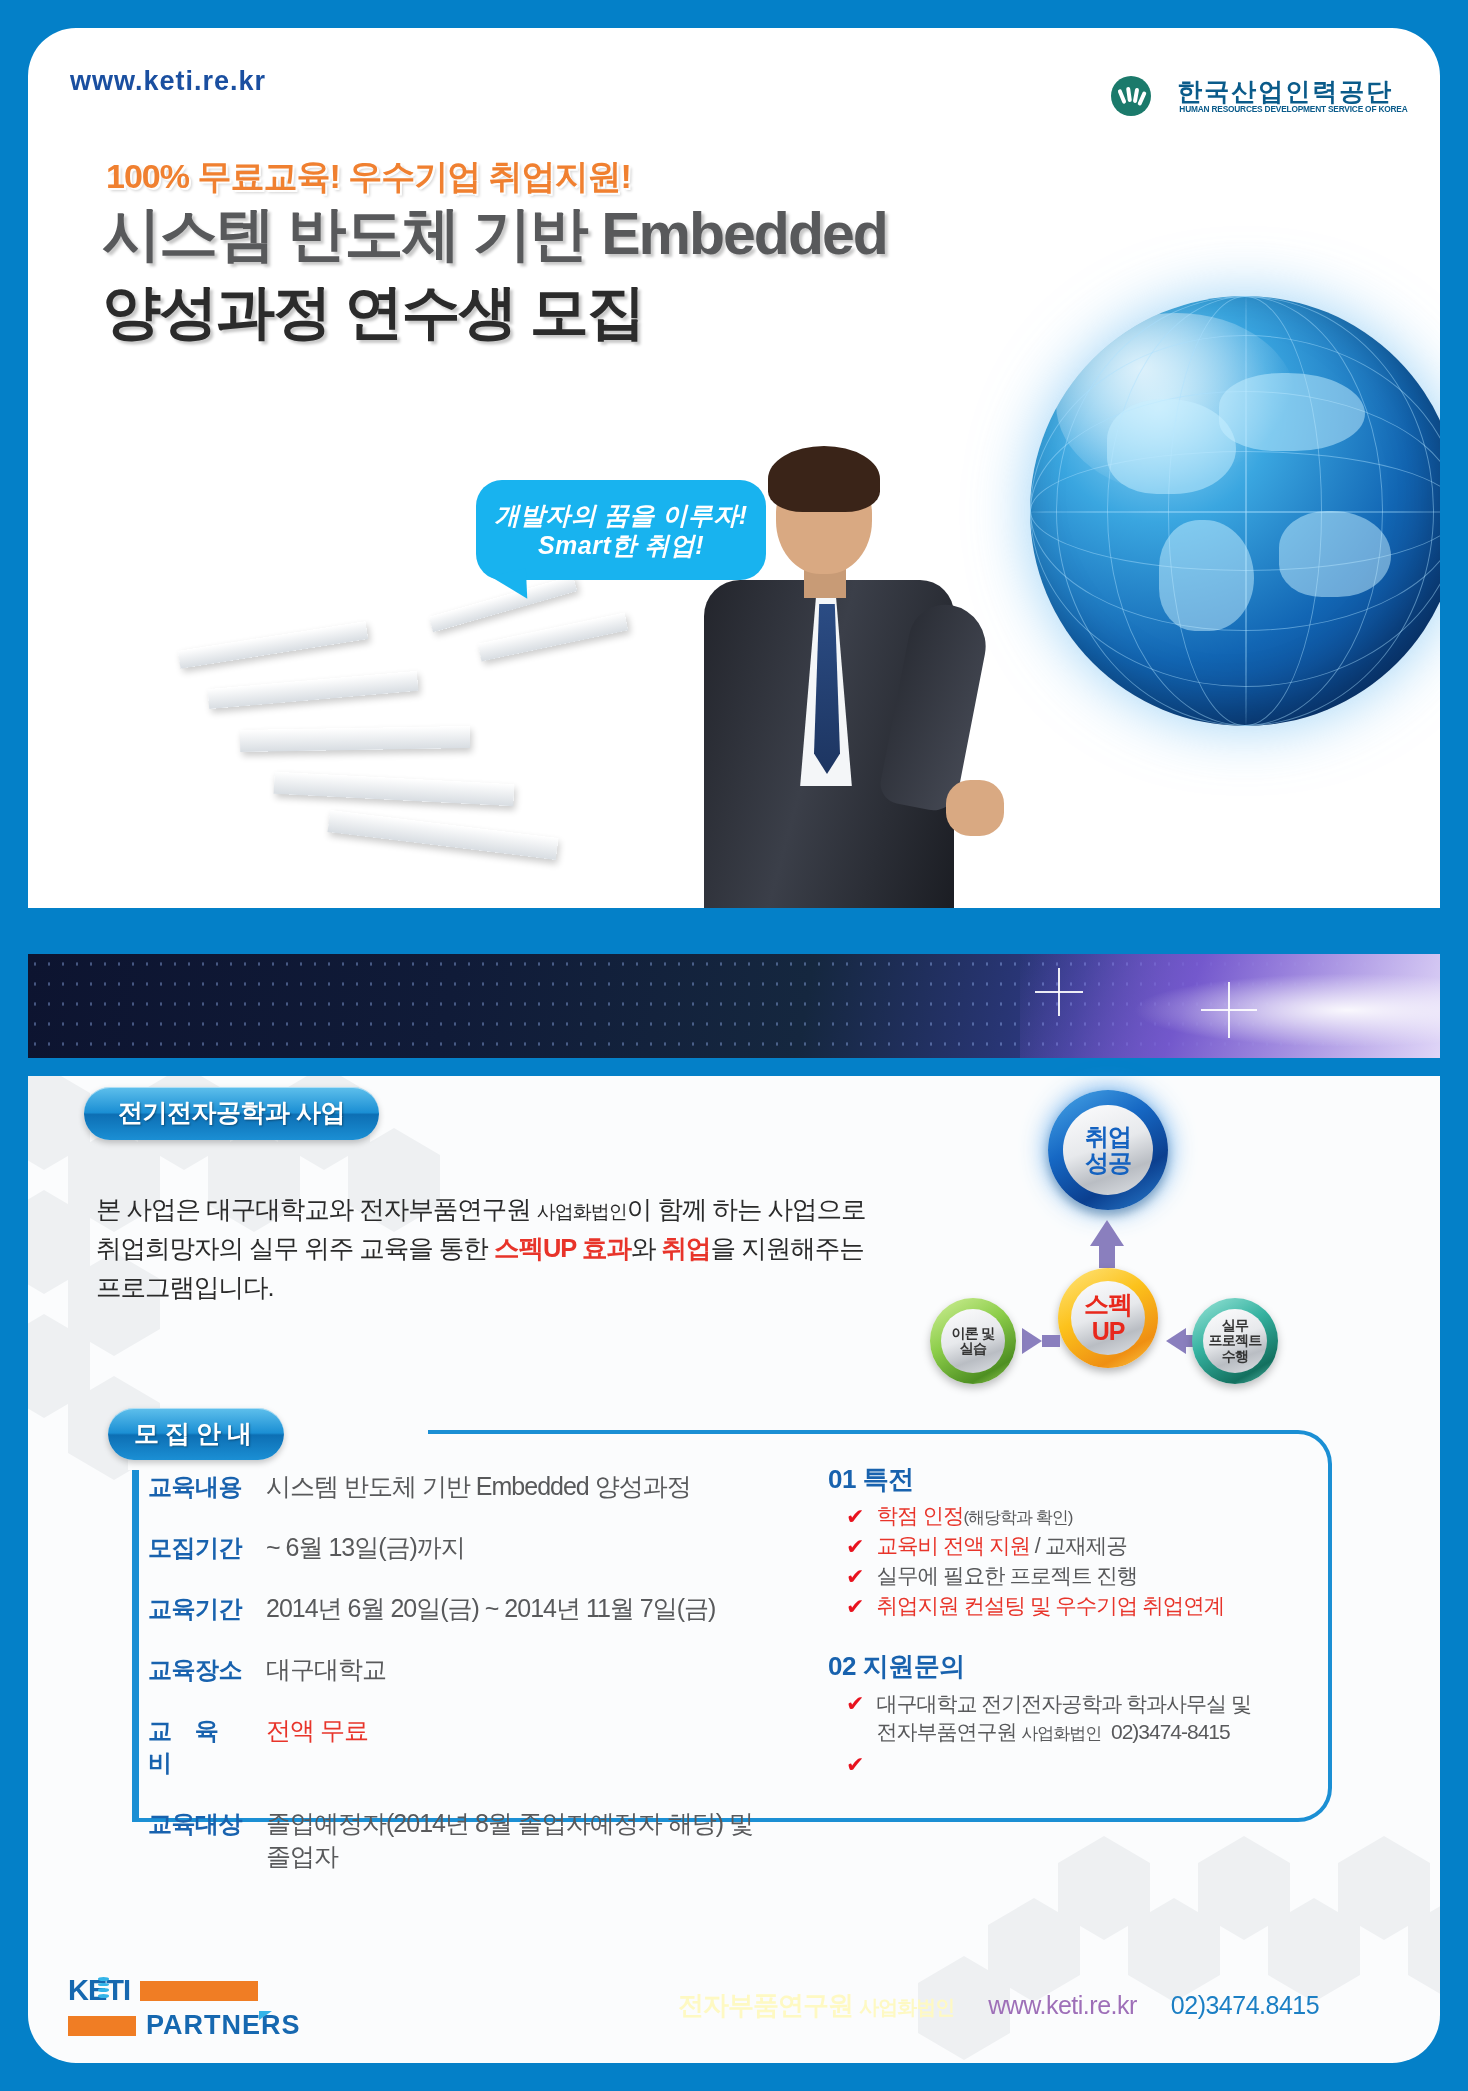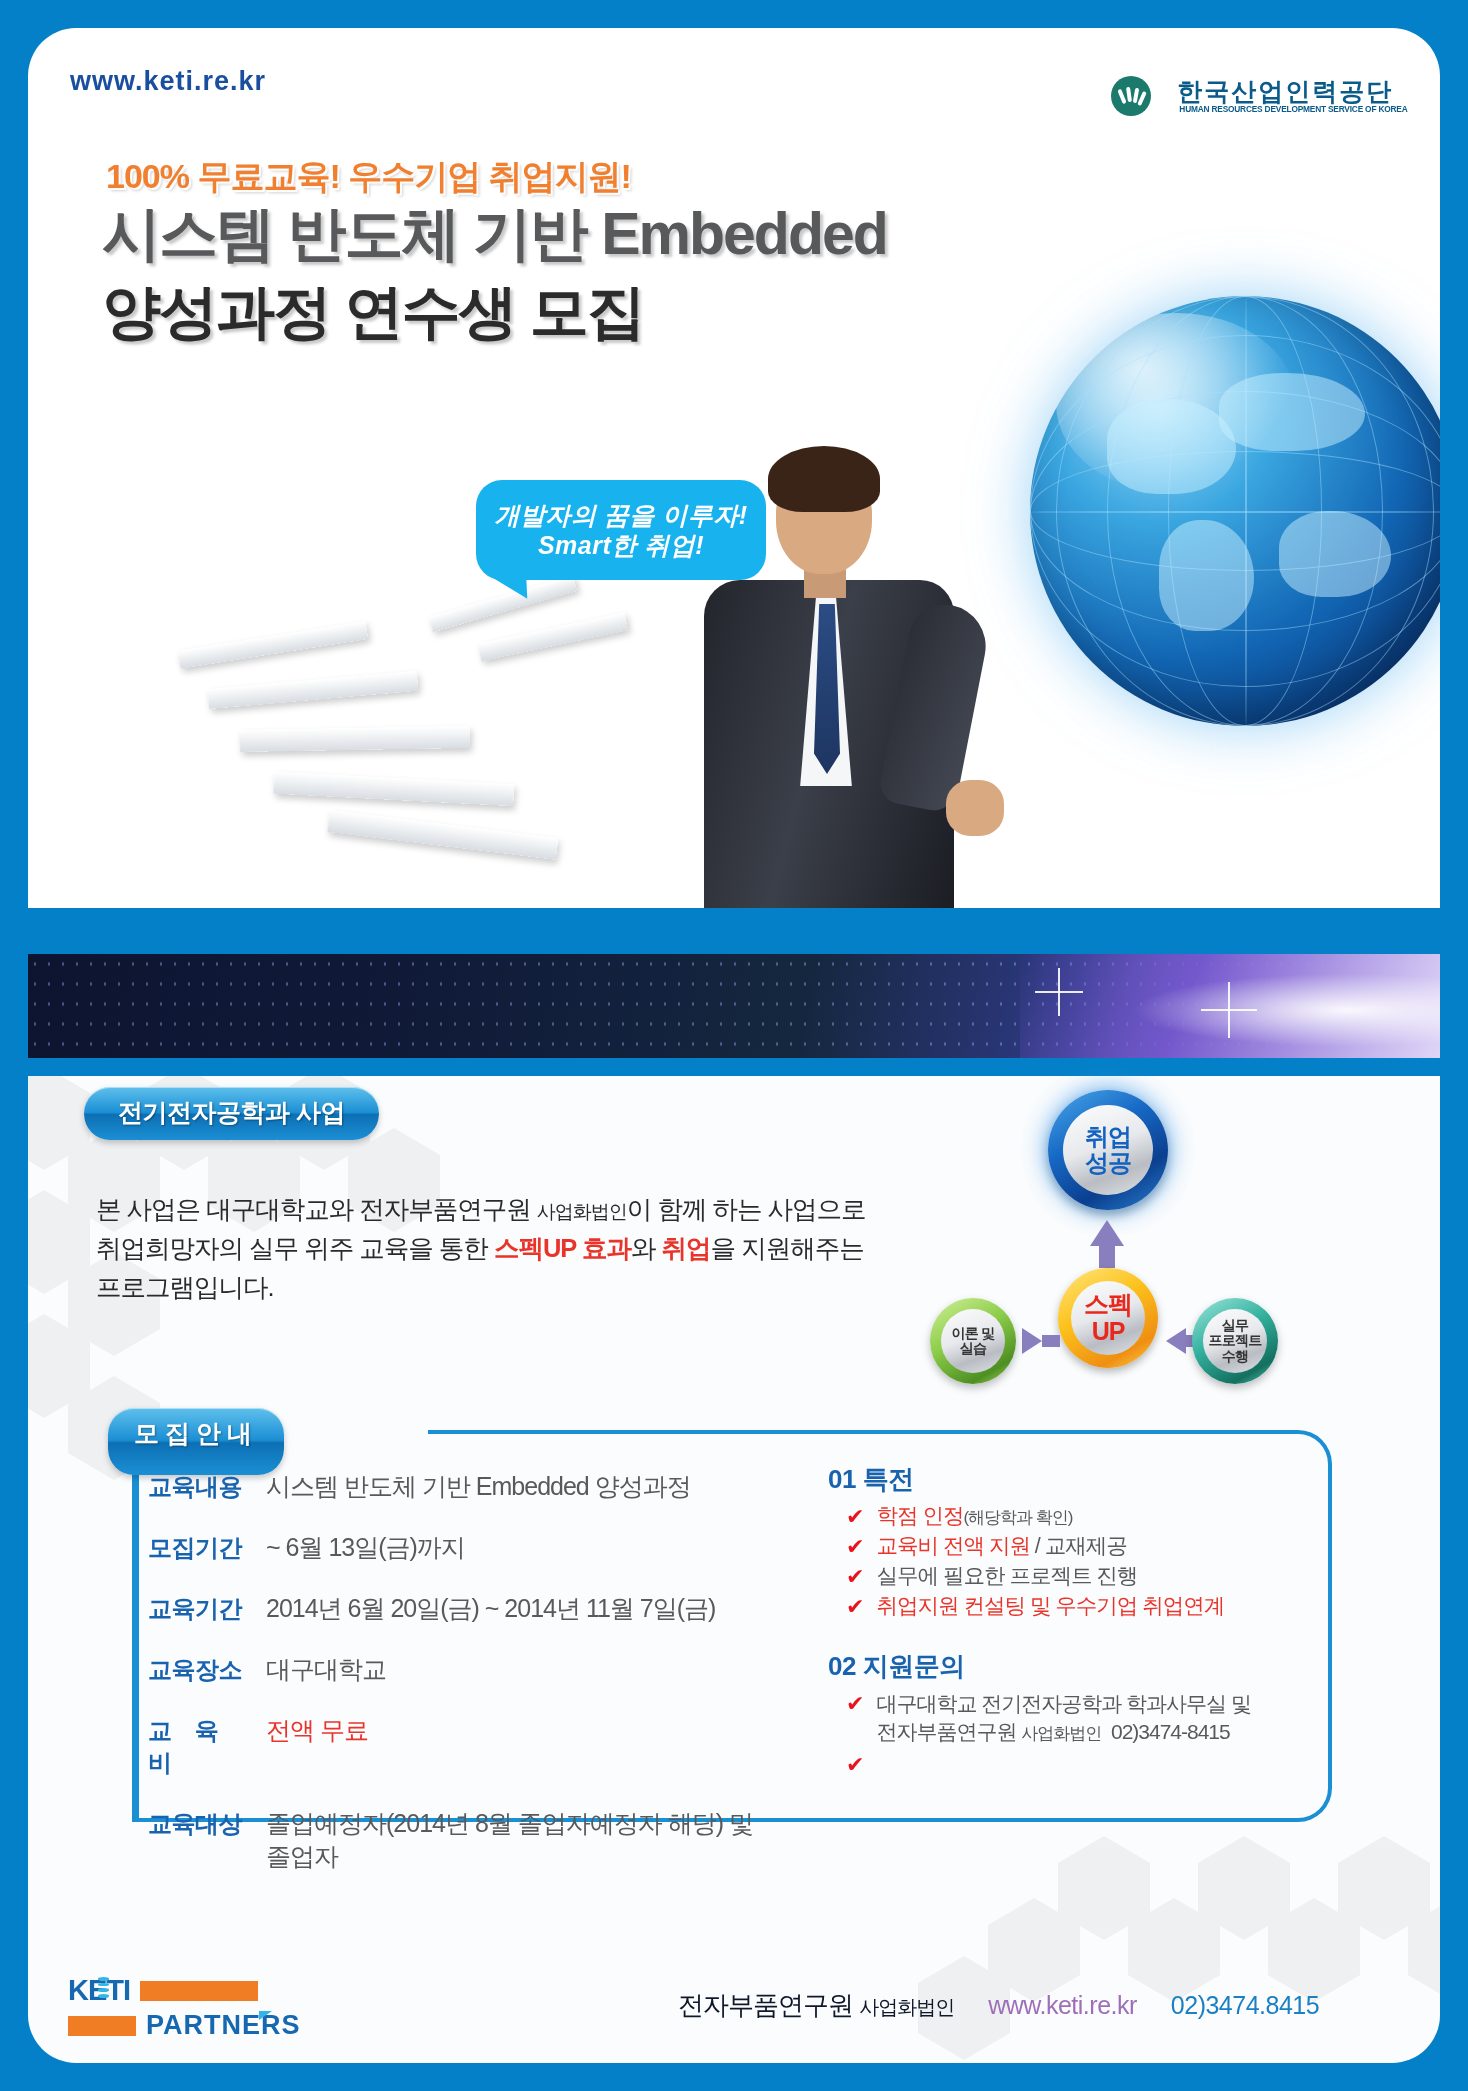--- a/index.html
+++ b/index.html
@@ -218,21 +218,21 @@
   .arw-l { left:92px; top:238px; width:0;height:0;
     border-top:13px solid transparent;border-bottom:13px solid transparent;border-right:20px solid #8a7fbe;
     transform:scaleX(-1); }
   .arw-l::after{ content:""; position:absolute; left:-18px; top:-6px; width:18px; height:12px; background:#8a7fbe; }
   .arw-r { left:236px; top:238px; width:0;height:0;
     border-top:13px solid transparent;border-bottom:13px solid transparent;border-right:20px solid #8a7fbe; }
   .arw-r::after{ content:""; position:absolute; left:20px; top:-6px; width:18px; height:12px; background:#8a7fbe; }
 
   
   .sec2 { position:absolute; left:108px; top:1408px; z-index:5; }
-  .sec2 .pill { padding:9px 26px 25px; letter-spacing:6px; }
+  .sec2 .pill { padding:9px 26px 10px; letter-spacing:6px; }
   .recbox {
     position:absolute; left:132px; top:1430px; width:1200px; height:392px; z-index:3;
     border:4px solid #1b8fd4; border-radius:0 34px 34px 0;
     border-left-width:7px;
   }
   .recbox-mask {
     position:absolute; left:128px; top:1424px; width:300px; height:46px;
     background:#fbfcfd; z-index:4;
   }
 
@@ -276,21 +276,21 @@
   .keti-word { font-size:29px; font-weight:bold; color:#1668b0; letter-spacing:-1px; position:relative; }
   .keti-dots { position:absolute; left:30px; top:3px; width:11px; }
   .keti-dots b { display:block; width:11px; height:3.6px; background:#34b4e8; border-radius:50%; margin-bottom:2.1px; }
   .keti-bar { width:118px; height:20px; background:#f07d24; }
   .keti-row2 { position:absolute; left:0; top:36px; display:flex; align-items:center; gap:10px; }
   .keti-bar2 { width:68px; height:20px; background:#f07d24; }
   .keti-partners { font-size:27px; font-weight:bold; color:#1668b0; letter-spacing:1px; position:relative; }
   .keti-flag { position:absolute; left:113px; top:1px; width:0;height:0;
     border-left:13px solid #34b4e8; border-bottom:9px solid transparent; }
   .foot-txt { position:absolute; left:650px; top:28px; display:flex; align-items:baseline; gap:34px; }
-  .foot-org { font-size:26px; font-weight:normal; color:#0f172a; letter-spacing:-1px; }
+  .foot-org { font-size:26px; font-weight:bold; color:#fef9c3; letter-spacing:-1px; }
   .foot-org .sm { font-size:20px; }
   .foot-url { font-size:25px; color:#9e6fb8; letter-spacing:-.5px; }
   .foot-tel { font-size:25px; color:#1b7fc4; font-weight:normal; letter-spacing:-.5px; }
 </style>
 </head>
 <body>
 
 <div class="hero">
 
   <div class="site-url">www.keti.re.kr</div>

